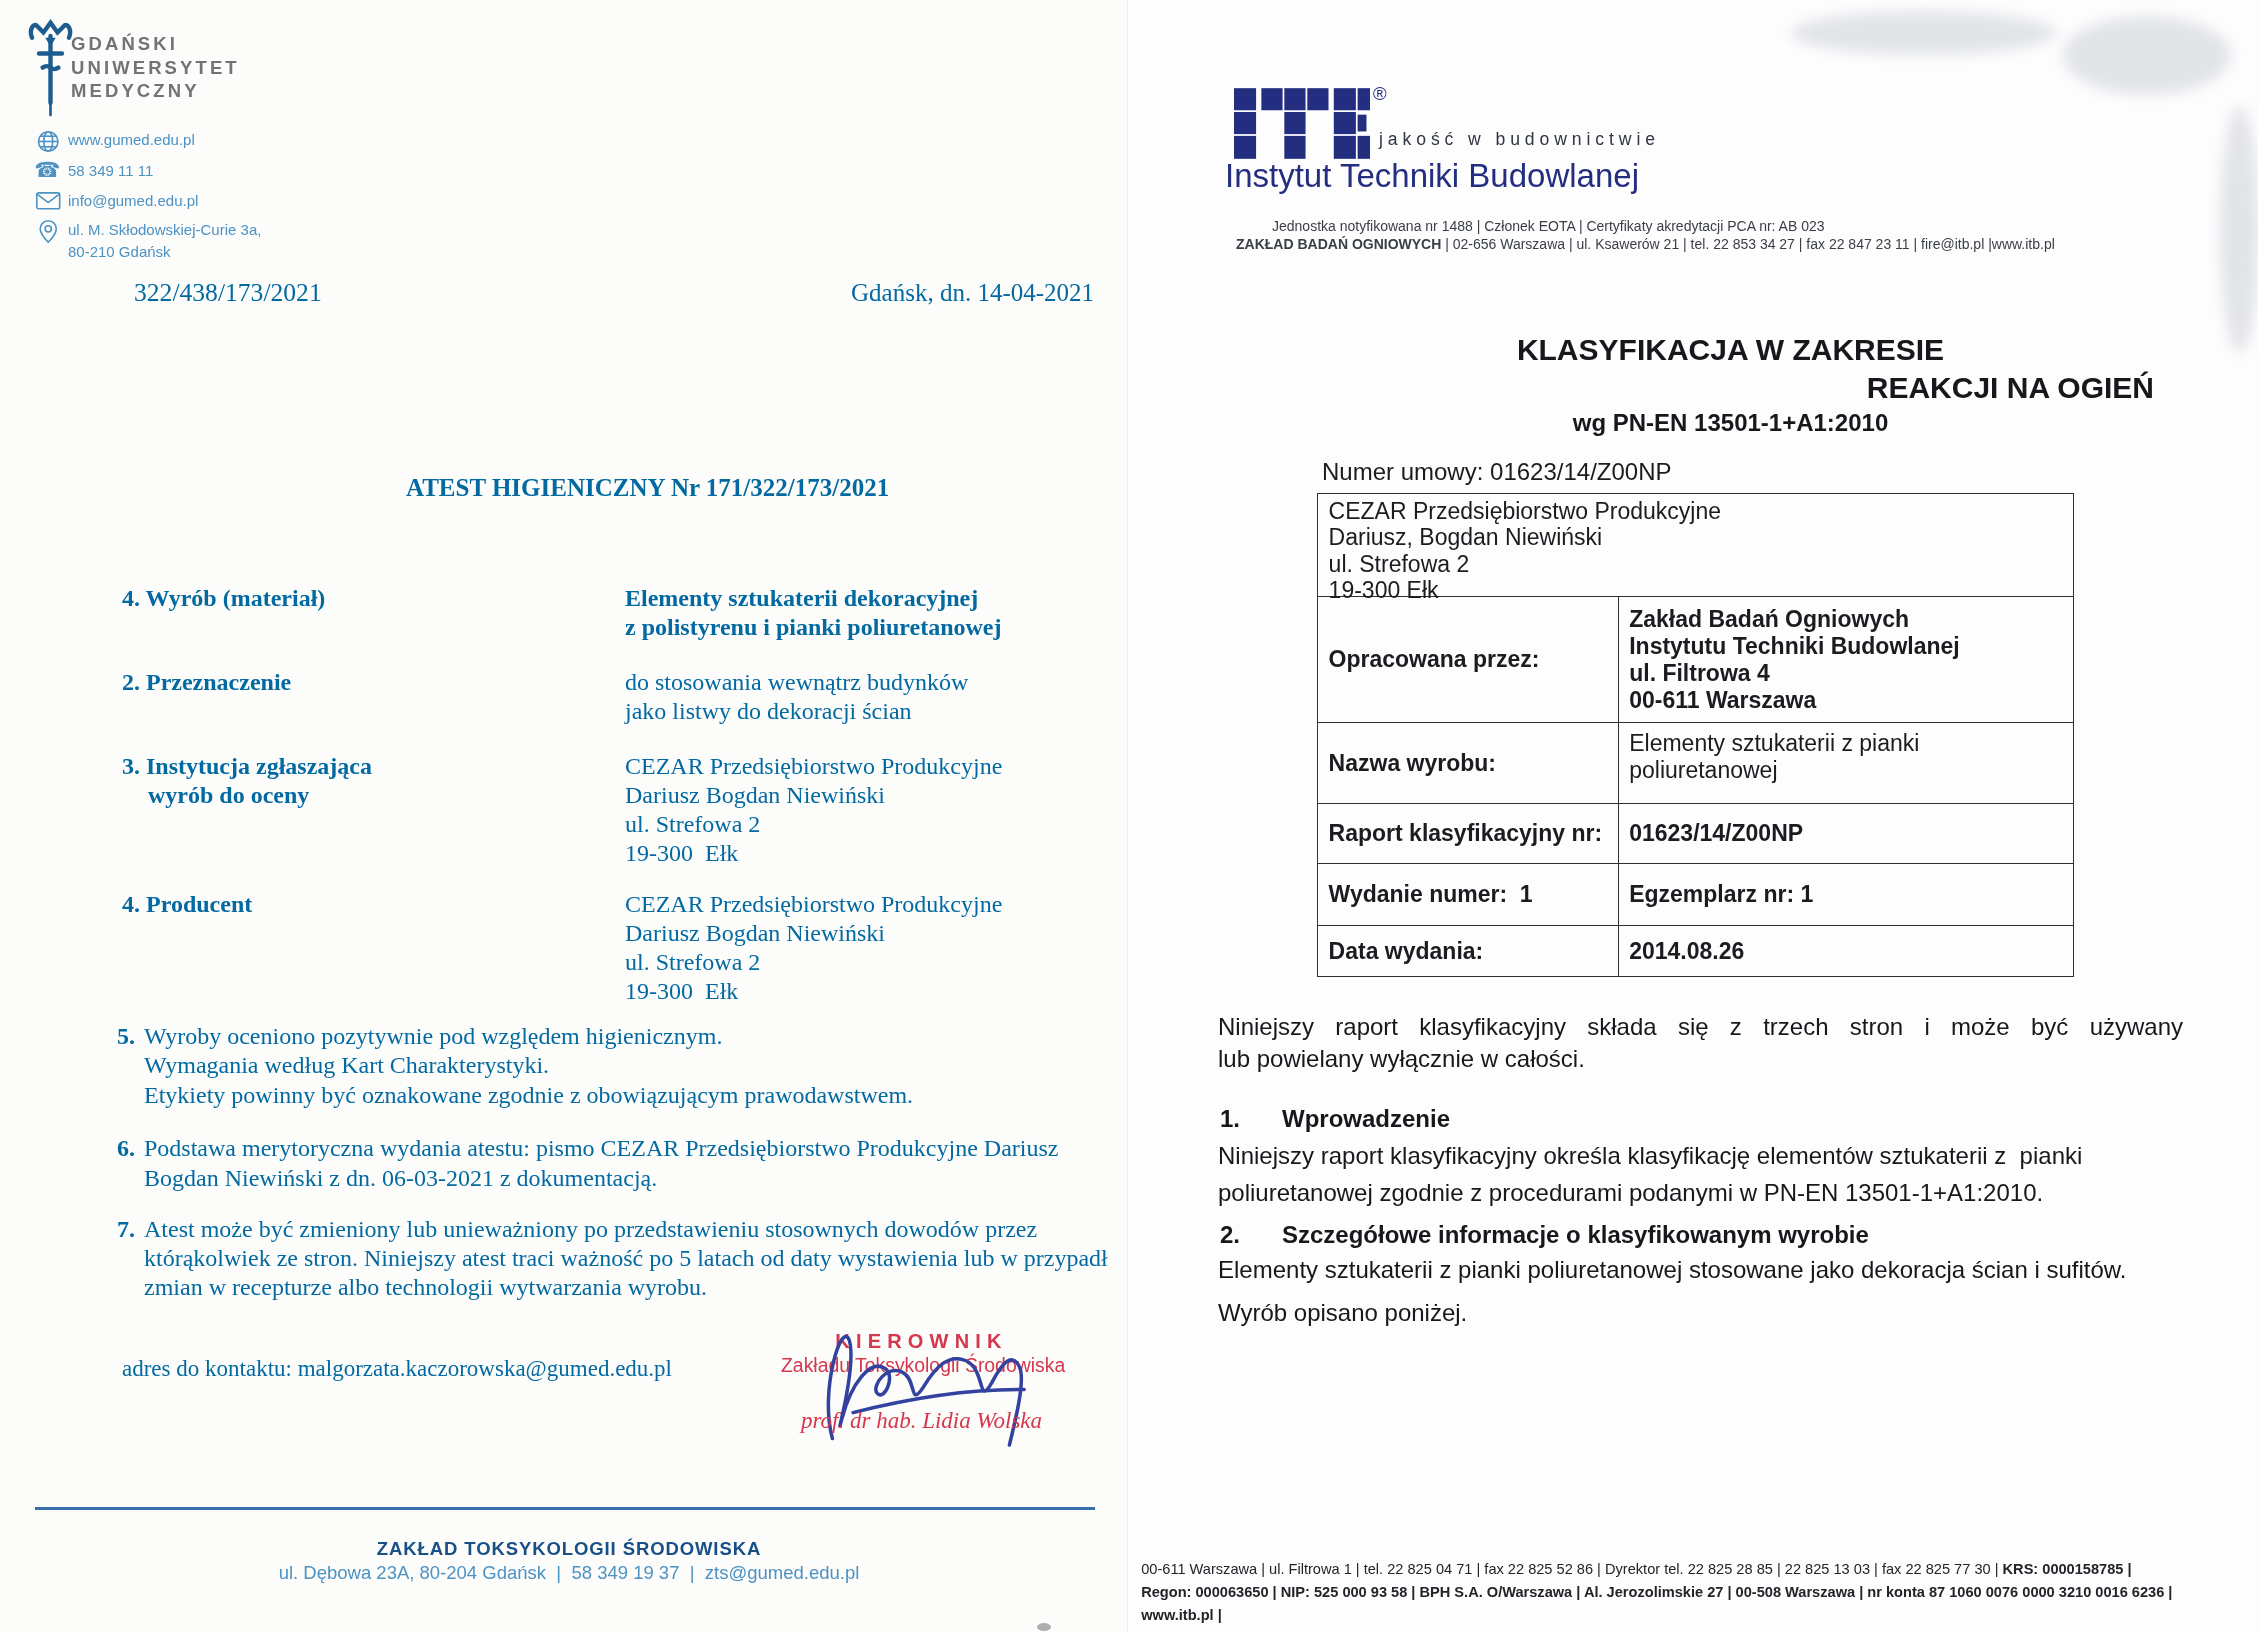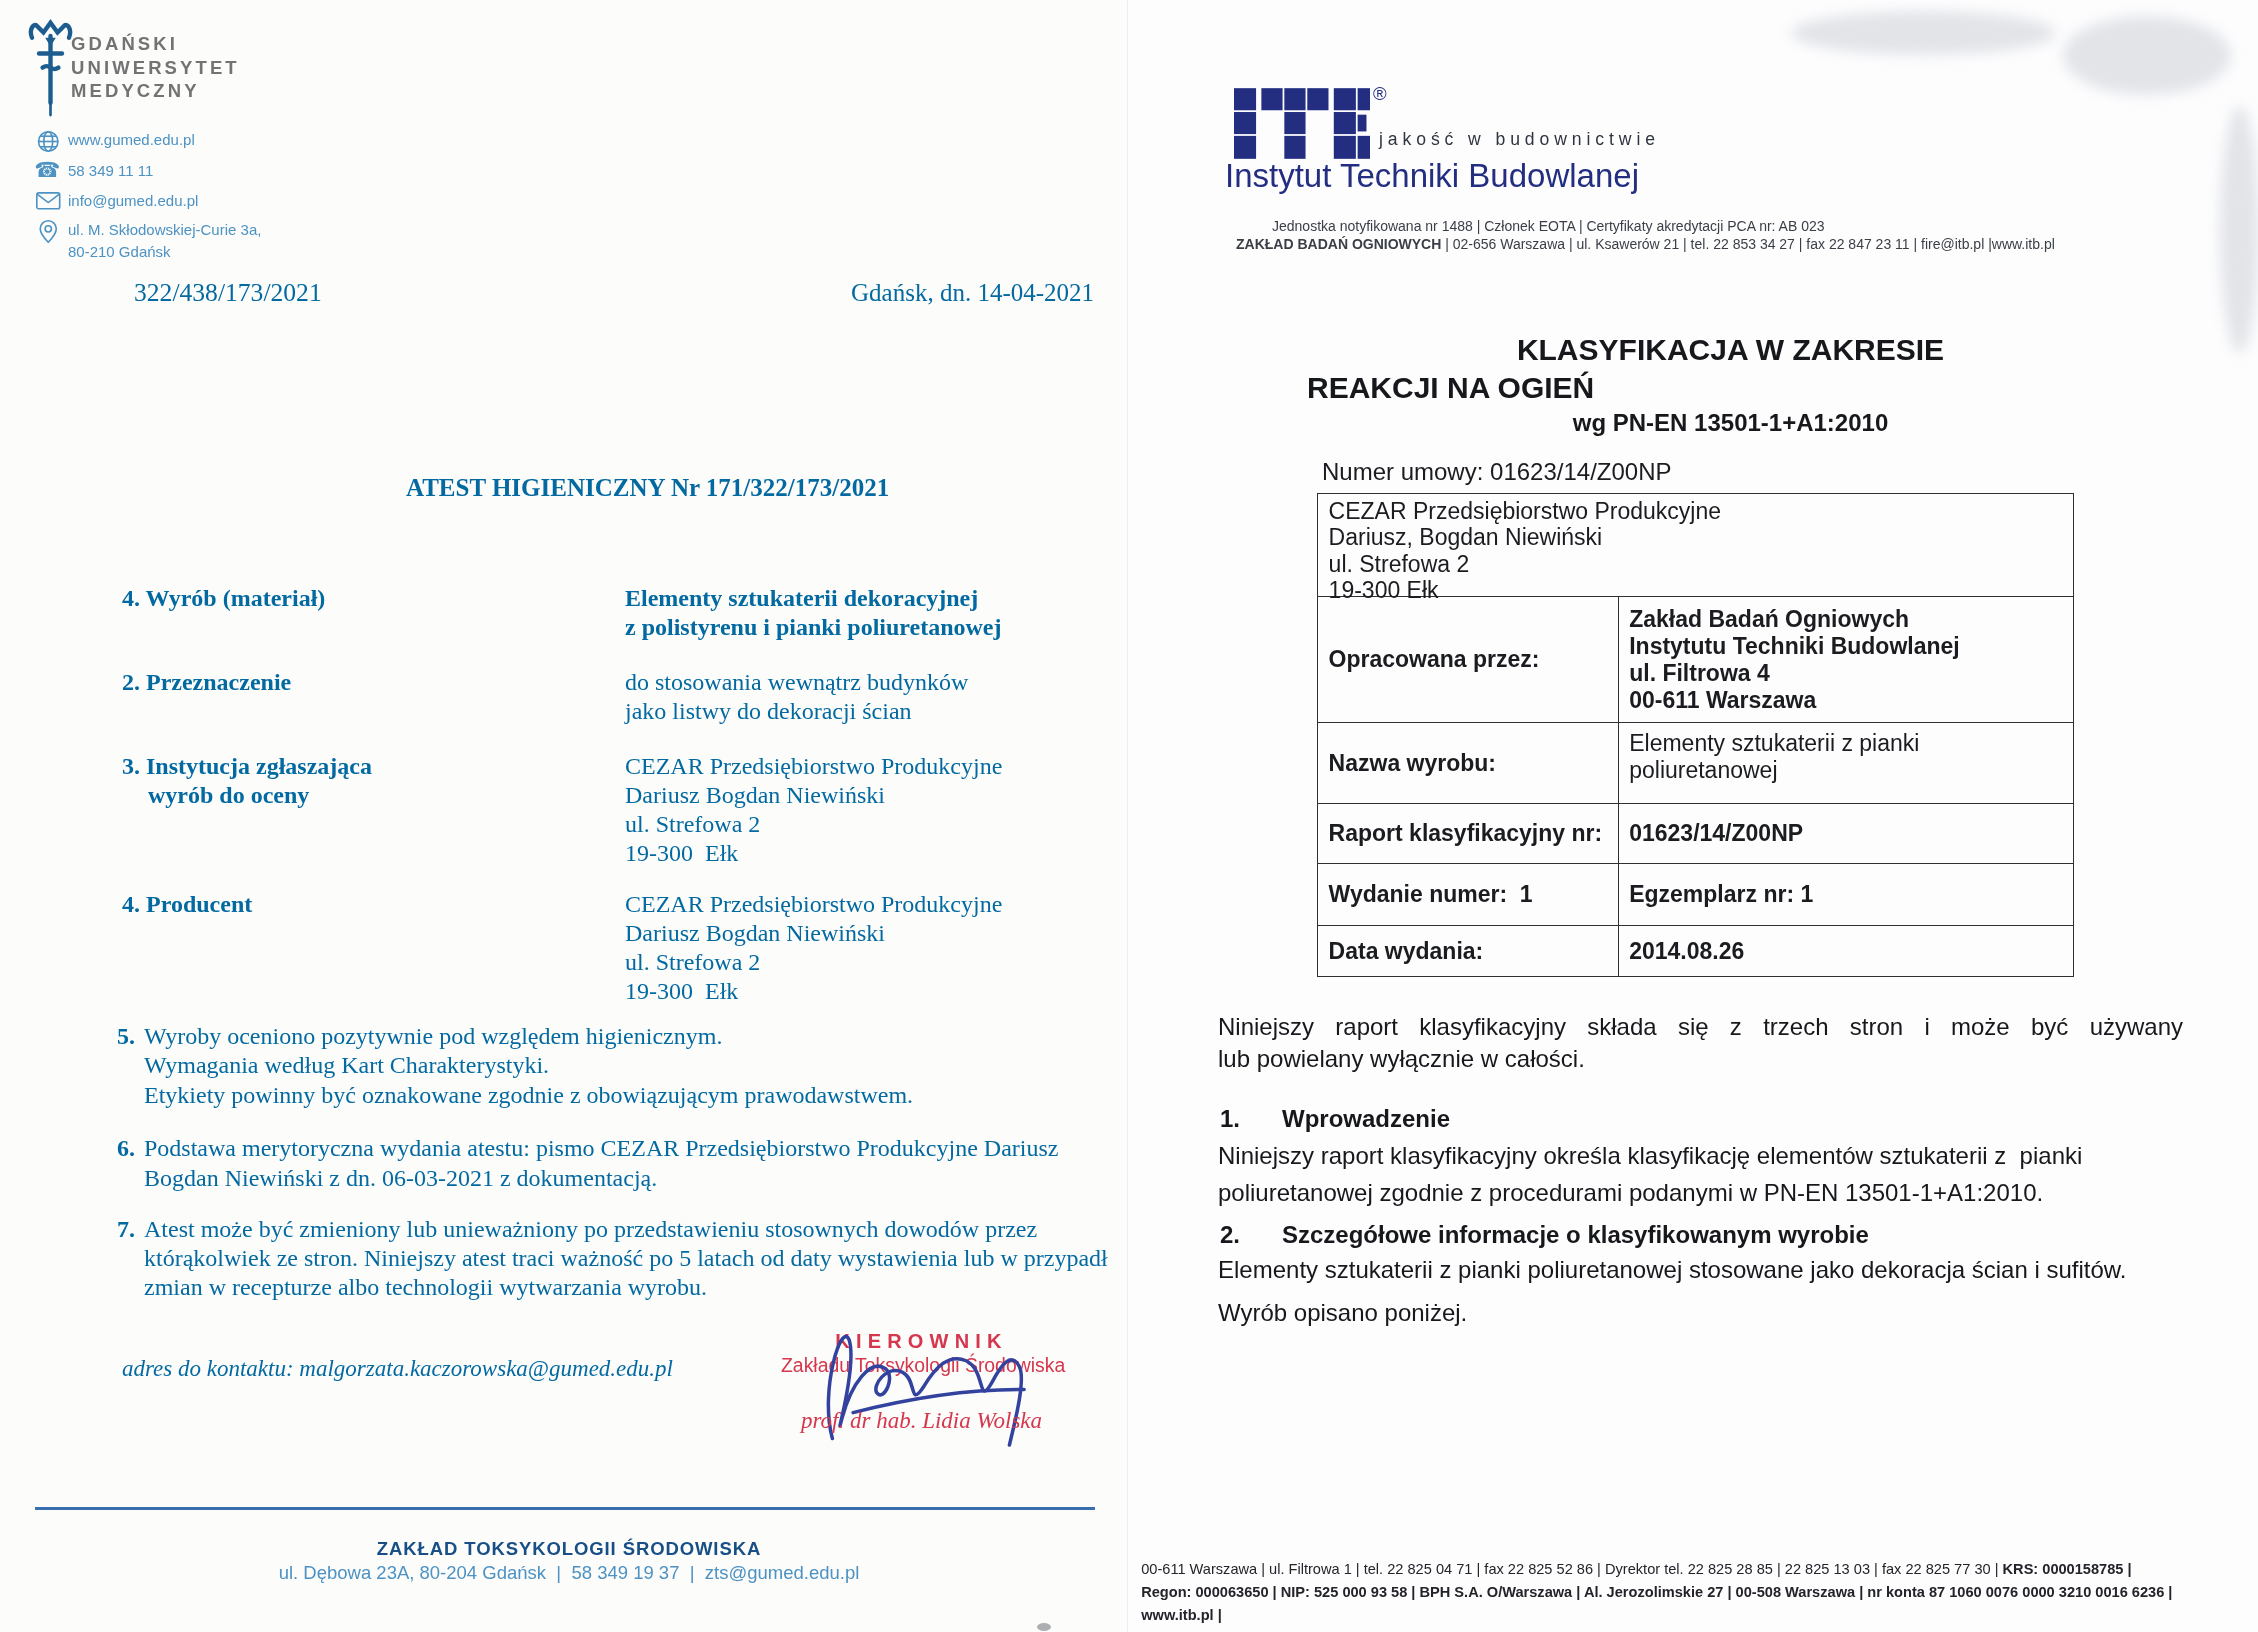--- a/index.html
+++ b/index.html
@@ -115,21 +115,21 @@
 
     <div class="t b body-line" style="left:117px;top:1135px;">6.</div>
     <div class="t body-line" style="left:144px;top:1135px;">Podstawa merytoryczna wydania atestu: pismo CEZAR Przedsiębiorstwo Produkcyjne Dariusz</div>
     <div class="t body-line" style="left:144px;top:1165px;">Bogdan Niewiński z dn. 06-03-2021 z dokumentacją.</div>
 
     <div class="t b body-line" style="left:117px;top:1216px;">7.</div>
     <div class="t body-line" style="left:144px;top:1216px;">Atest może być zmieniony lub unieważniony po przedstawieniu stosownych dowodów przez</div>
     <div class="t body-line" style="left:144px;top:1245px;">którąkolwiek ze stron. Niniejszy atest traci ważność po 5 latach od daty wystawienia lub w przypadł</div>
     <div class="t body-line" style="left:144px;top:1274px;">zmian w recepturze albo technologii wytwarzania wyrobu.</div>
 
-    <div class="t body-line" style="left:122px;top:1356px;font-size:23px;font-style:italic;">adres do kontaktu: malgorzata.kaczorowska@gumed.edu.pl</div>
+    <div class="t body-line" style="left:122px;top:1356px;font-size:23px;">adres do kontaktu: malgorzata.kaczorowska@gumed.edu.pl</div>
 
     <div class="t stamp-red b" style="left:798px;top:1330px;width:247px;text-align:center;font-size:20px;letter-spacing:6.2px;">KIEROWNIK</div>
     <div class="t stamp-red" style="left:781px;top:1354px;width:282px;text-align:center;font-size:19.4px;">Zakładu Toksykologii Środowiska</div>
     <svg class="t" style="left:803px;top:1301px;transform:rotate(-3deg);" width="247" height="159" viewBox="0 0 280 180">
       <g fill="none" stroke="#32429e" stroke-width="4" stroke-linecap="round">
         <path d="M30 150 C18 95 48 15 55 40 C62 70 30 165 42 128 C55 88 78 62 94 74 C106 84 90 112 83 101 C78 92 96 70 113 79 C130 88 118 122 137 96 C150 77 166 60 186 70 C208 82 196 124 214 96 C226 76 238 62 246 80 C252 94 240 135 230 168"></path>
         <path d="M55 122 C115 110 185 102 250 106"></path>
       </g>
     </svg>
     <div class="t stamp-red" style="left:798px;top:1408px;width:247px;text-align:center;font-size:23px;font-style:italic;font-family:'Liberation Serif','DejaVu Serif',serif;">prof. dr hab. Lidia Wolska</div>
@@ -166,21 +166,21 @@
       </g>
     </svg>
     <div class="t" style="left:245px;top:83px;font-size:18.5px;color:#232e80;">®</div>
     <div class="t" style="left:251px;top:129px;font-size:17.6px;letter-spacing:4.9px;color:#2f3540;">jakość w budownictwie</div>
     <div class="t" style="left:97px;top:157px;font-size:33px;color:#232e80;">Instytut Techniki Budowlanej</div>
 
     <div class="t" style="left:108px;top:218px;font-size:14px;color:#3a3e46;margin-left:36px;">Jednostka notyfikowana nr 1488 | Członek EOTA | Certyfikaty akredytacji PCA nr: AB 023</div>
     <div class="t" style="left:108px;top:236px;font-size:14px;color:#3a3e46;"><span class="b">ZAKŁAD BADAŃ OGNIOWYCH</span><span> | 02-656 Warszawa | ul. Ksawerów 21 | tel. 22 853 34 27 | fax 22 847 23 11 | fire@itb.pl |www.itb.pl</span></div>
 
     <div class="t b" style="left:179px;top:333px;width:847px;text-align:center;font-size:30px;color:#17181c;">KLASYFIKACJA W ZAKRESIE</div>
-    <div class="t b" style="left:179px;top:371px;width:847px;text-align:left;font-size:30px;color:#17181c;">REAKCJI NA OGIEŃ</div>
+    <div class="t b" style="left:179px;top:371px;width:847px;text-align:right;font-size:30px;color:#17181c;">REAKCJI NA OGIEŃ</div>
     <div class="t b" style="left:179px;top:409px;width:847px;text-align:center;font-size:24px;color:#17181c;">wg PN-EN 13501-1+A1:2010</div>
 
     <div class="t" style="left:194px;top:458px;font-size:24px;color:#1b1c20;">Numer umowy: 01623/14/Z00NP</div>
 
     <div id="itb-table">
       <div class="itb-row" style="height:102px;">
         <div class="itb-cell-r">
           <span class="itb-line">CEZAR Przedsiębiorstwo Produkcyjne</span>
           <span class="itb-line">Dariusz, Bogdan Niewiński</span>
           <span class="itb-line">ul. Strefowa 2</span>

